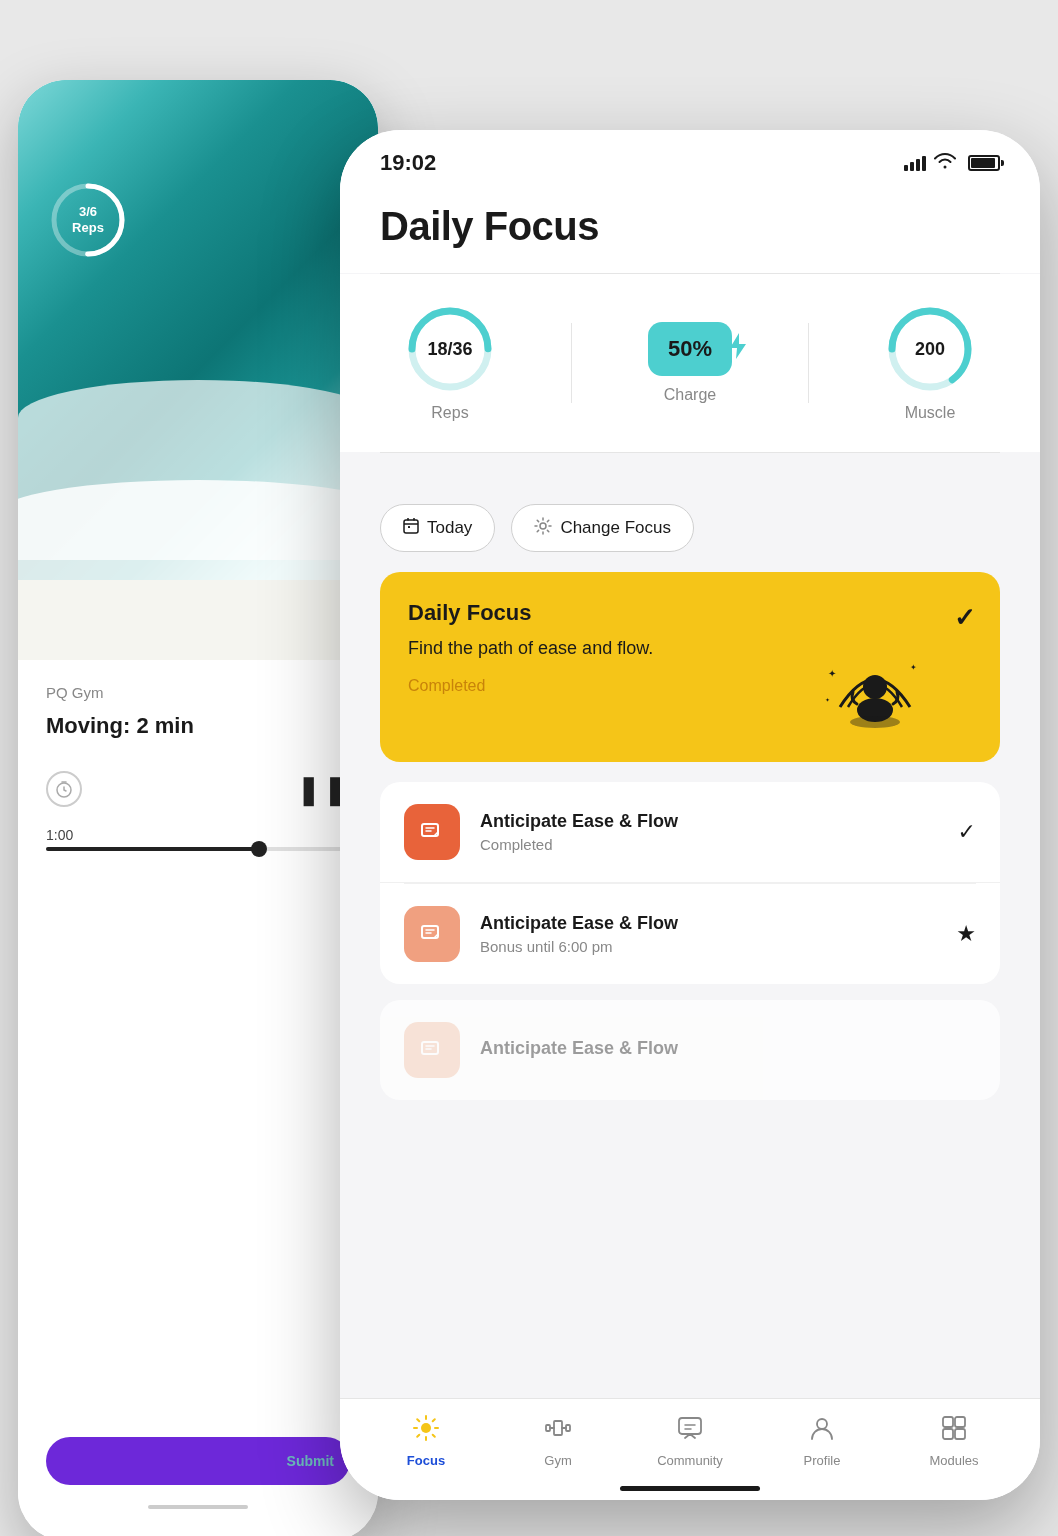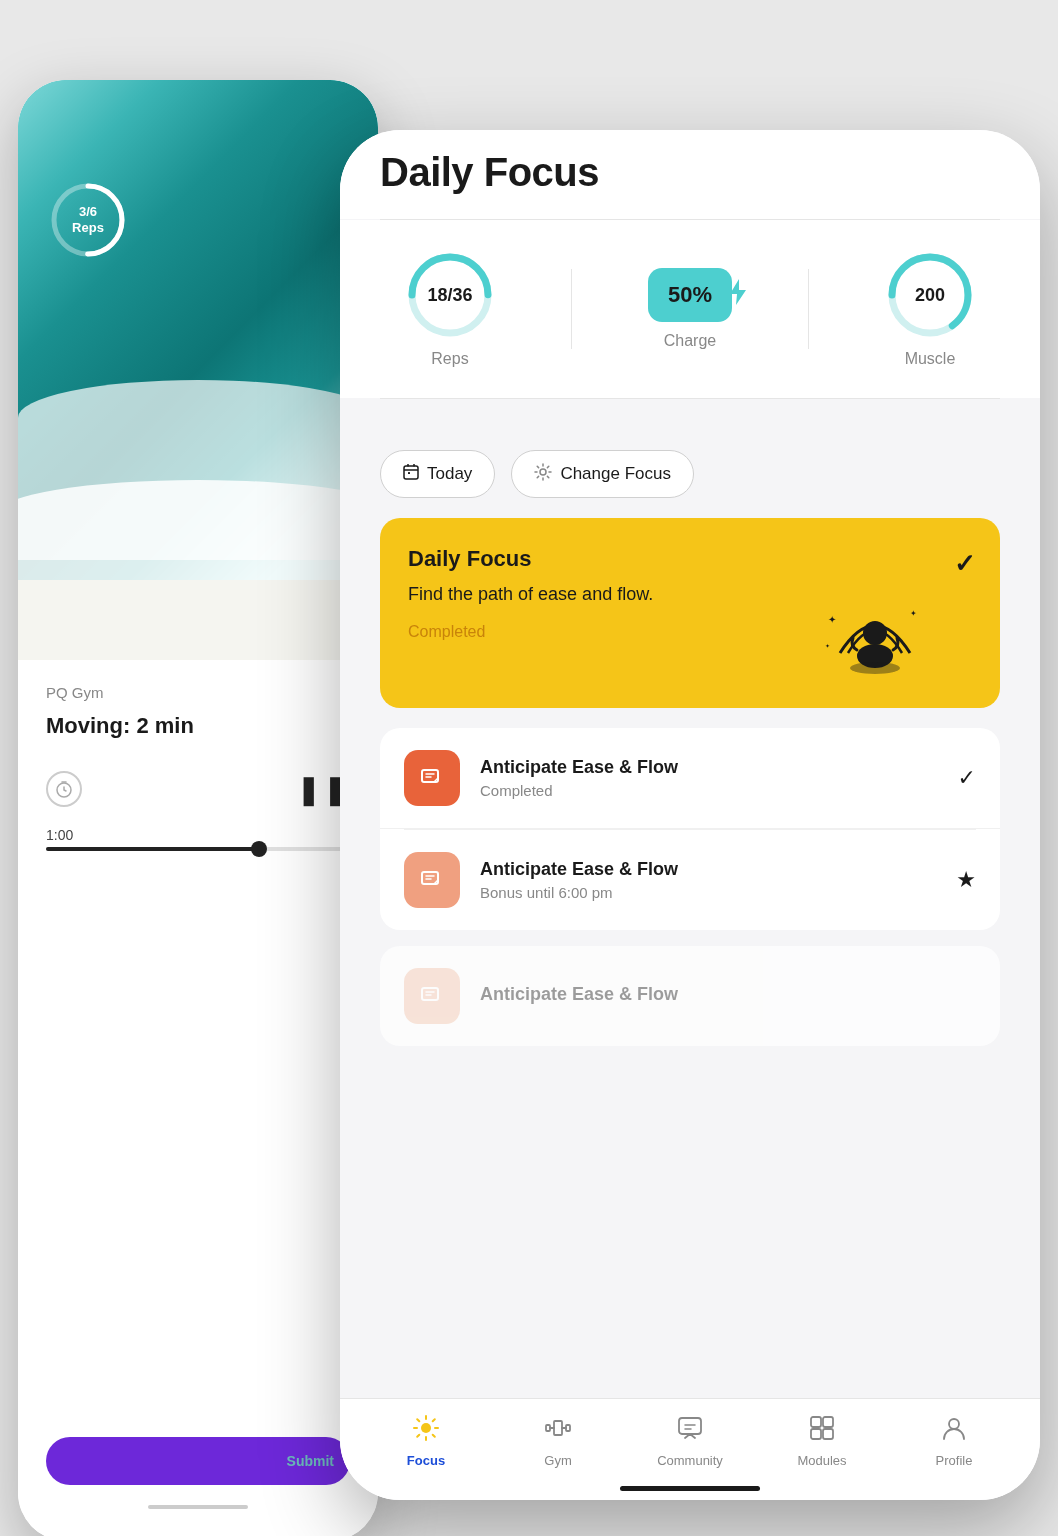--- a/index.html
+++ b/index.html
@@ -561,20 +561,41 @@
       <div class="home-indicator-back">
         <div class="home-bar-back"></div>
       </div>
     </div>
   </div>
 </div>
 
 <div class="phone-front">
   <div class="phone-front-inner">
 
+    <div class="status-bar">
+      <span class="status-time">19:02</span>
+      <div class="status-icons">
+        <div class="signal-bars">
+          <div class="signal-bar" style="width:4px;height:6px;"></div>
+          <div class="signal-bar" style="width:4px;height:9px;"></div>
+          <div class="signal-bar" style="width:4px;height:12px;"></div>
+          <div class="signal-bar" style="width:4px;height:15px;"></div>
+        </div>
+        <span class="wifi-icon">
+          <svg width="22" height="16" viewBox="0 0 22 16" fill="none">
+            <path d="M11 12.5a1.5 1.5 0 1 1 0 3 1.5 1.5 0 0 1 0-3z" fill="#1a1a1a"></path>
+            <path d="M5.5 9C7.1 7.3 9 6.5 11 6.5s3.9.8 5.5 2.5" stroke="#1a1a1a" stroke-width="2" stroke-linecap="round" fill="none"></path>
+            <path d="M1 5.5C3.7 2.7 7.2 1 11 1s7.3 1.7 10 4.5" stroke="#1a1a1a" stroke-width="2" stroke-linecap="round" fill="none"></path>
+          </svg>
+        </span>
+        <div class="battery-icon">
+          <div class="battery-fill"></div>
+        </div>
+      </div>
+    </div>
 
     <div class="page-header">
       <h1 class="page-title">Daily Focus</h1>
     </div>
 
     <div class="main-content">
 
       <div class="divider"></div>
 
       <div class="stats-section">
@@ -752,37 +773,37 @@
             <rect x="2" y="3" width="22" height="16" rx="3" stroke="#888" stroke-width="1.8" fill="none"></rect>
             <path d="M8 23l5-4 5 4" stroke="#888" stroke-width="1.8" stroke-linecap="round" stroke-linejoin="round"></path>
             <path d="M8 10h10M8 14h6" stroke="#888" stroke-width="1.5" stroke-linecap="round"></path>
           </svg>
         </span>
         <span class="nav-label">Community</span>
       </div>
       <div class="nav-item">
         <span class="nav-icon">
           <svg width="26" height="26" viewBox="0 0 26 26" fill="none">
+            <circle cx="13" cy="9" r="5" stroke="#888" stroke-width="1.8" fill="none"></circle>
+            <path d="M3 24c0-5.5 4.5-10 10-10s10 4.5 10 10" stroke="#888" stroke-width="1.8" stroke-linecap="round" fill="none"></path>
+          </svg>
+        </span>
+        <span class="nav-label">Profile</span>
+      </div>
+      <div class="nav-item">
+        <span class="nav-icon">
+          <svg width="26" height="26" viewBox="0 0 26 26" fill="none">
             <rect x="2" y="2" width="10" height="10" rx="2" stroke="#888" stroke-width="1.8" fill="none"></rect>
             <rect x="14" y="2" width="10" height="10" rx="2" stroke="#888" stroke-width="1.8" fill="none"></rect>
             <rect x="2" y="14" width="10" height="10" rx="2" stroke="#888" stroke-width="1.8" fill="none"></rect>
             <rect x="14" y="14" width="10" height="10" rx="2" stroke="#888" stroke-width="1.8" fill="none"></rect>
           </svg>
         </span>
         <span class="nav-label">Modules</span>
       </div>
-      <div class="nav-item">
-        <span class="nav-icon">
-          <svg width="26" height="26" viewBox="0 0 26 26" fill="none">
-            <circle cx="13" cy="9" r="5" stroke="#888" stroke-width="1.8" fill="none"></circle>
-            <path d="M3 24c0-5.5 4.5-10 10-10s10 4.5 10 10" stroke="#888" stroke-width="1.8" stroke-linecap="round" fill="none"></path>
-          </svg>
-        </span>
-        <span class="nav-label">Profile</span>
-      </div>
     </div>
 
     <div class="home-indicator">
       <div class="home-bar"></div>
     </div>
 
   </div>
 </div>
 
 </body></html>

